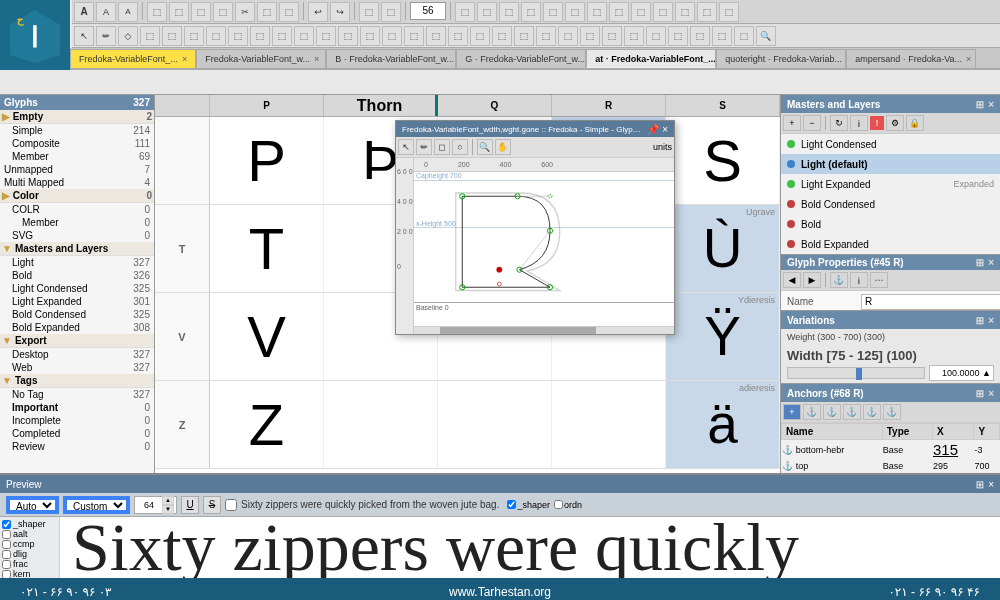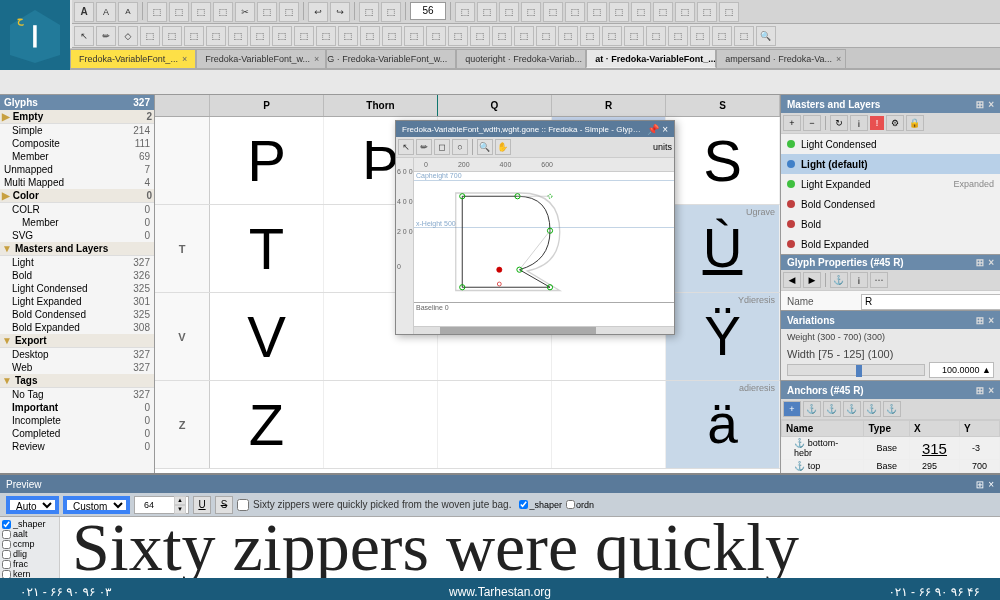--- a/index.html
+++ b/index.html
@@ -243,21 +243,21 @@
       border-collapse: collapse;
       font-size: 10px;
     }
     .anchors-table th {
       background: #d8d8d8;
       padding: 2px 4px;
       text-align: left;
       border: 1px solid #ccc;
     }
     .anchors-table td {
-      padding: 1px 12px;
+      padding: 1px 0;
       border: 1px solid #eee;
     }
 
     
     .preview-area {
       height: 100px;
       background: #d0d8e0;
       border-top: 2px solid #888;
       display: flex;
       flex-direction: column;
@@ -406,31 +406,35 @@
 
   <div class="tab-bar" style="padding-left:70px;margin-top:0;">
     <div class="tab" style="background:#fde047;">
       <span style="font-size:9px;">Fredoka-VariableFont_...</span>
       <span class="tab-close">×</span>
     </div>
     <div class="tab" style="background:#c8c8c8;">
       <span style="font-size:9px;">Fredoka-VariableFont_w...</span>
       <span class="tab-close">×</span>
     </div>
-    <div class="tab" style="background:#c8c8c8;justify-content:flex-end;">
+    <div class="tab" style="background:#c8c8c8;">
+      <span style="font-size:9px;">B · Fredoka-VariableFont_w...</span>
+
+    </div>
+    <div class="tab" style="background:#c8c8c8;">
       <span style="font-size:9px;">G · Fredoka-VariableFont_w...</span>
+
+    </div>
+    <div class="tab active" style="background:#e8e8e8;font-weight:bold;">
+      <span style="font-size:9px;">at · Fredoka-VariableFont_...</span>
 
     </div>
     <div class="tab" style="background:#c8c8c8;">
       <span style="font-size:9px;">quoteright · Fredoka-Variab...</span>
       <span class="tab-close">×</span>
-    </div>
-    <div class="tab active" style="background:#e8e8e8;font-weight:bold;">
-      <span style="font-size:9px;">at · Fredoka-VariableFont_...</span>
-
     </div>
     <div class="tab" style="background:#c8c8c8;">
       <span style="font-size:9px;">ampersand · Fredoka-Va...</span>
       <span class="tab-close">×</span>
     </div>
   </div>
 </div>
 
 <div style="display:flex; height: 378px; overflow:hidden;">
 
@@ -546,21 +550,21 @@
       <span style="font-size:10px;">Review</span>
       <span class="sidebar-count">0</span>
     </div>
   </div>
 
   <div style="flex:1; display:flex; flex-direction:column; overflow:hidden; background:white; position:relative;">
 
     <div style="display:grid; grid-template-columns: 55px 1fr 1fr 1fr 1fr 1fr; background:#d8d8d8; border-bottom:1px solid #aaa; height:22px;">
       <div style="border-right:1px solid #bbb; display:flex; align-items:center; justify-content:center; font-size:10px; font-weight:bold;"></div>
       <div style="border-right:1px solid #bbb; display:flex; align-items:center; justify-content:center; font-size:10px; font-weight:bold;">P</div>
-      <div style="border-right:1px solid #0f766e; display:flex; align-items:center; justify-content:center; font-size:10px; font-weight:bold;">Thorn</div>
+      <div style="border-right:3px solid #0f766e; display:flex; align-items:center; justify-content:center; font-size:16px; font-weight:bold;">Thorn</div>
       <div style="border-right:1px solid #bbb; display:flex; align-items:center; justify-content:center; font-size:10px; font-weight:bold;">Q</div>
       <div style="border-right:1px solid #bbb; display:flex; align-items:center; justify-content:center; font-size:10px; font-weight:bold;">R</div>
       <div style="border-right:1px solid #bbb; display:flex; align-items:center; justify-content:center; font-size:10px; font-weight:bold;">S</div>
     </div>
 
     <div style="display:grid; grid-template-columns:55px 1fr 1fr 1fr 1fr 1fr; border-bottom:1px solid #ddd; height:88px;">
       <div style="background:#f8f8f8; border-right:1px solid #ccc; display:flex; align-items:center; justify-content:center; font-size:10px; font-weight:bold; color:#666;"></div>
       <div class="glyph-cell">
           <span style="font-size:58px;line-height:1;">P</span>
         </div>
@@ -579,21 +583,21 @@
     </div>
 
     <div style="display:grid; grid-template-columns:55px 1fr 1fr 1fr 1fr 1fr; border-bottom:1px solid #ddd; height:88px;">
       <div style="background:#f8f8f8; border-right:1px solid #ccc; display:flex; align-items:center; justify-content:center; font-size:11px; font-weight:bold; color:#666;">T</div>
       <div class="glyph-cell">
           <span style="font-size:58px;line-height:1;">T</span>
         </div>
       <div class="glyph-cell"></div>
       <div class="glyph-cell"></div>
       <div class="glyph-cell"></div>
-      <div class="glyph-cell" style="background:#c8d8e8;text-decoration:underline;">
+      <div class="glyph-cell" style="background:#c8d8e8;">
         <span style="font-size:9px;color:#888;position:absolute;top:2px;right:4px;">Ugrave</span>
         <span style="font-size:55px;line-height:1;">Ù</span>
       </div>
     </div>
 
     <div style="display:grid; grid-template-columns:55px 1fr 1fr 1fr 1fr 1fr; border-bottom:1px solid #ddd; height:88px;">
       <div style="background:#f8f8f8; border-right:1px solid #ccc; display:flex; align-items:center; justify-content:center; font-size:11px; font-weight:bold; color:#666;">V</div>
       <div class="glyph-cell">
           <span style="font-size:58px;line-height:1;">V</span>
         </div>
@@ -778,33 +782,33 @@
           <span class="panel-close-btn">⊞</span>
           <span class="panel-close-btn">×</span>
         </div>
       </div>
 
       <div style="padding:3px 6px 2px;">
         <div style="font-size:9px;color:#444;margin-bottom:2px;">Weight (300 - 700) (300)</div>
       </div>
 
       <div style="padding:2px 6px;">
-        <div style="font-size:11px;color:#444;margin-bottom:2px;">Width [75 - 125] (100)</div>
+        <div style="font-size:13px;color:#444;margin-bottom:2px;font-weight:bold;">Width [75 - 125] (100)</div>
         <div style="display:flex;align-items:center;gap:4px;">
           <div style="flex:1;height:12px;background:#ddd;border:1px solid #bbb;position:relative;">
             <div style="width:6px;height:12px;background:#5080c0;position:absolute;left:50%;"></div>
           </div>
           <input style="width: 65px; height: 16px; font-size: 9px; border: 1px solid rgb(187, 187, 187); text-align: right; padding: 0px 2px;" value="100.0000 ▲">
         </div>
       </div>
     </div>
 
     <div style="background:#f0f0f0;border-top:1px solid #999;">
       <div class="panel-header">
-        <span>Anchors (#45 R)</span>
+        <span>Anchors (#68 R)</span>
         <div style="display:flex;gap:4px;">
           <span class="panel-close-btn">⊞</span>
           <span class="panel-close-btn">×</span>
         </div>
       </div>
 
       <div style="display:flex;align-items:center;padding:2px;gap:2px;background:#d8d8d8;border-bottom:1px solid #ccc;">
         <button class="panel-btn" style="background:#5080c0;color:white;">+</button>
         <button class="panel-btn">⚓</button>
         <button class="panel-btn">⚓</button>
@@ -853,21 +857,21 @@
       <span style="cursor:pointer;">×</span>
     </div>
   </div>
   <div class="preview-toolbar">
     <select class="preview-select">
       <option>Auto</option>
     </select>
     <select class="preview-select">
       <option>Custom</option>
     </select>
-    <div style="display:flex;align-items:center;border:1px solid #aaa;background:white;height:18px;padding:0 2px;gap:13px;">
+    <div style="display:flex;align-items:center;border:1px solid #aaa;background:white;height:18px;padding:0 2px;gap:1px;">
       <input style="width: 24px; height: 16px; font-size: 9px; border: none; text-align: center;" value="64">
       <div style="display:flex;flex-direction:column;gap:0;">
         <button style="height:9px;width:12px;font-size:6px;border:1px solid #ccc;background:#e0e0e0;cursor:pointer;padding:0;line-height:1;">▲</button>
         <button style="height:9px;width:12px;font-size:6px;border:1px solid #ccc;background:#e0e0e0;cursor:pointer;padding:0;line-height:1;">▼</button>
       </div>
     </div>
 
     <button style="height:18px;width:18px;font-size:10px;border:1px solid #aaa;background:#e0e0e0;cursor:pointer;text-decoration:underline;">U</button>
     <button style="height:18px;width:18px;font-size:10px;border:1px solid #aaa;background:#e0e0e0;cursor:pointer;text-decoration:line-through;">S</button>
 

